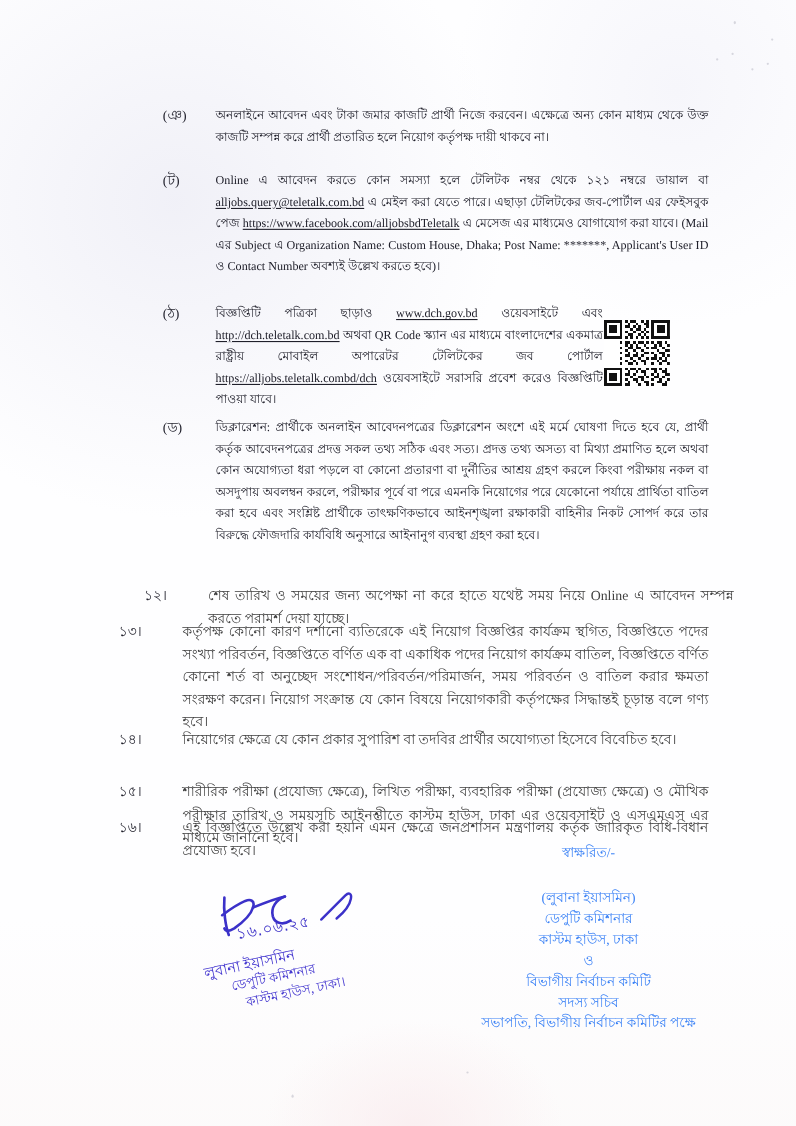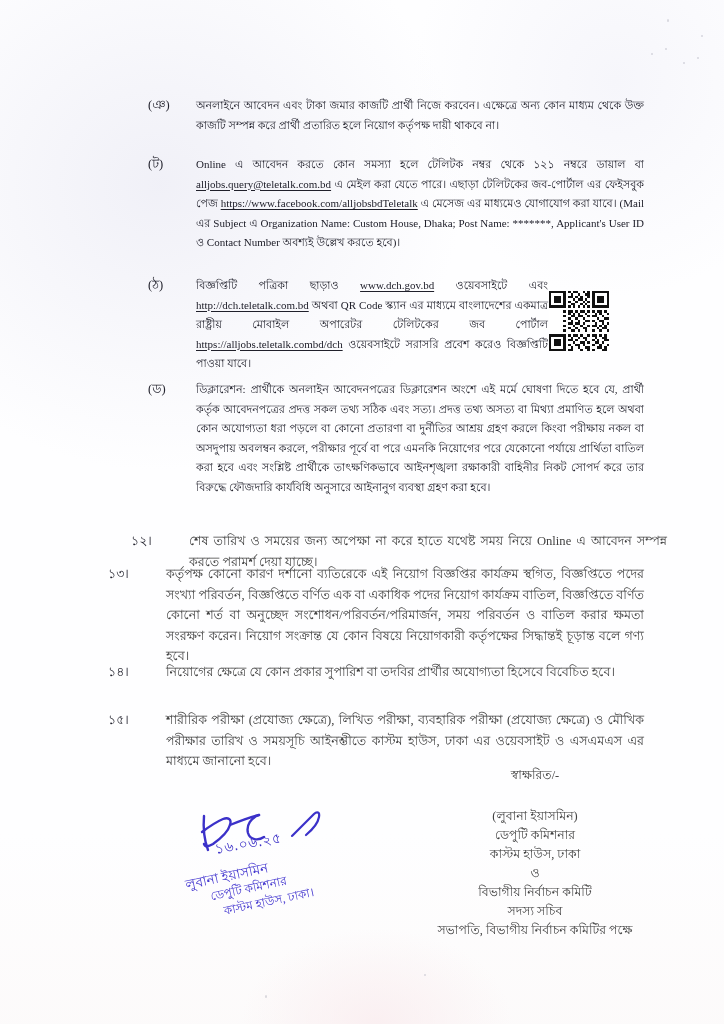--- a/index.html
+++ b/index.html
@@ -111,21 +111,21 @@
 
   
   .sig-block {
     position: absolute;
     left: 420px;
     top: 766px;
     width: 230px;
     text-align: center;
     font-size: 12.4px;
     line-height: 19px;
-    color: #404040;
+    color: #3b82f6;
   }
   .sig-signed {
     text-align: center;
     margin-bottom: 22px;
   }
   .sig-line { display: block; }
 
   
   .ink {
     position: absolute;
@@ -368,20 +368,24 @@
     <div class="item" style="left:108px;top:662px;width:536px;">
       <div class="item-num">১৪।</div>
       <div class="item-body">নিয়োগের ক্ষেত্রে যে কোন প্রকার সুপারিশ বা তদবির প্রার্থীর অযোগ্যতা হিসেবে বিবেচিত হবে।</div>
     </div>
 
     <div class="item" style="left:108px;top:691px;width:536px;margin-top:19px;">
       <div class="item-num">১৫।</div>
       <div class="item-body">শারীরিক পরীক্ষা (প্রযোজ্য ক্ষেত্রে), লিখিত পরীক্ষা, ব্যবহারিক পরীক্ষা (প্রযোজ্য ক্ষেত্রে) ও মৌখিক পরীক্ষার তারিখ ও সময়সূচি আইনশ্তীতে কাস্টম হাউস, ঢাকা এর ওয়েবসাইট ও এসএমএস এর মাধ্যমে জানানো হবে।</div>
     </div>
 
+    <div class="item" style="left:108px;top:742px;width:536px;">
+      <div class="item-num">১৬।</div>
+      <div class="item-body">এই বিজ্ঞপ্তিতে উল্লেখ করা হয়নি এমন ক্ষেত্রে জনপ্রশাসন মন্ত্রণালয় কর্তৃক জারিকৃত বিধি-বিধান প্রযোজ্য হবে।</div>
+    </div>
 
     <div class="sig-block">
       <div class="sig-signed">স্বাক্ষরিত/-</div>
       <span class="sig-line">(লুবানা ইয়াসমিন)</span>
       <span class="sig-line">ডেপুটি কমিশনার</span>
       <span class="sig-line">কাস্টম হাউস, ঢাকা</span>
       <span class="sig-line">ও</span>
       <span class="sig-line">বিভাগীয় নির্বাচন কমিটি</span>
       <span class="sig-line">সদস্য সচিব</span>
       <span class="sig-line">সভাপতি, বিভাগীয় নির্বাচন কমিটির পক্ষে</span>

